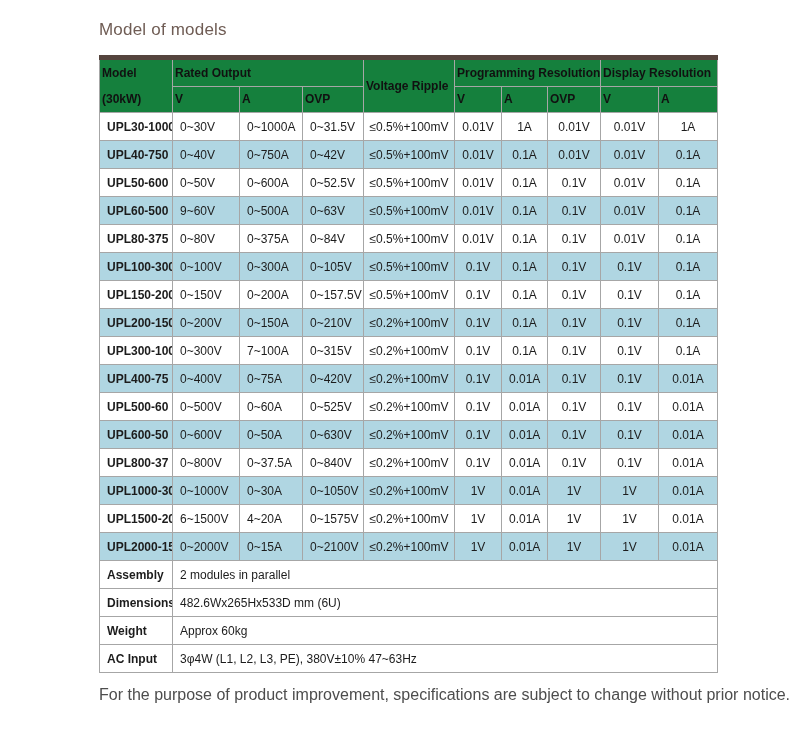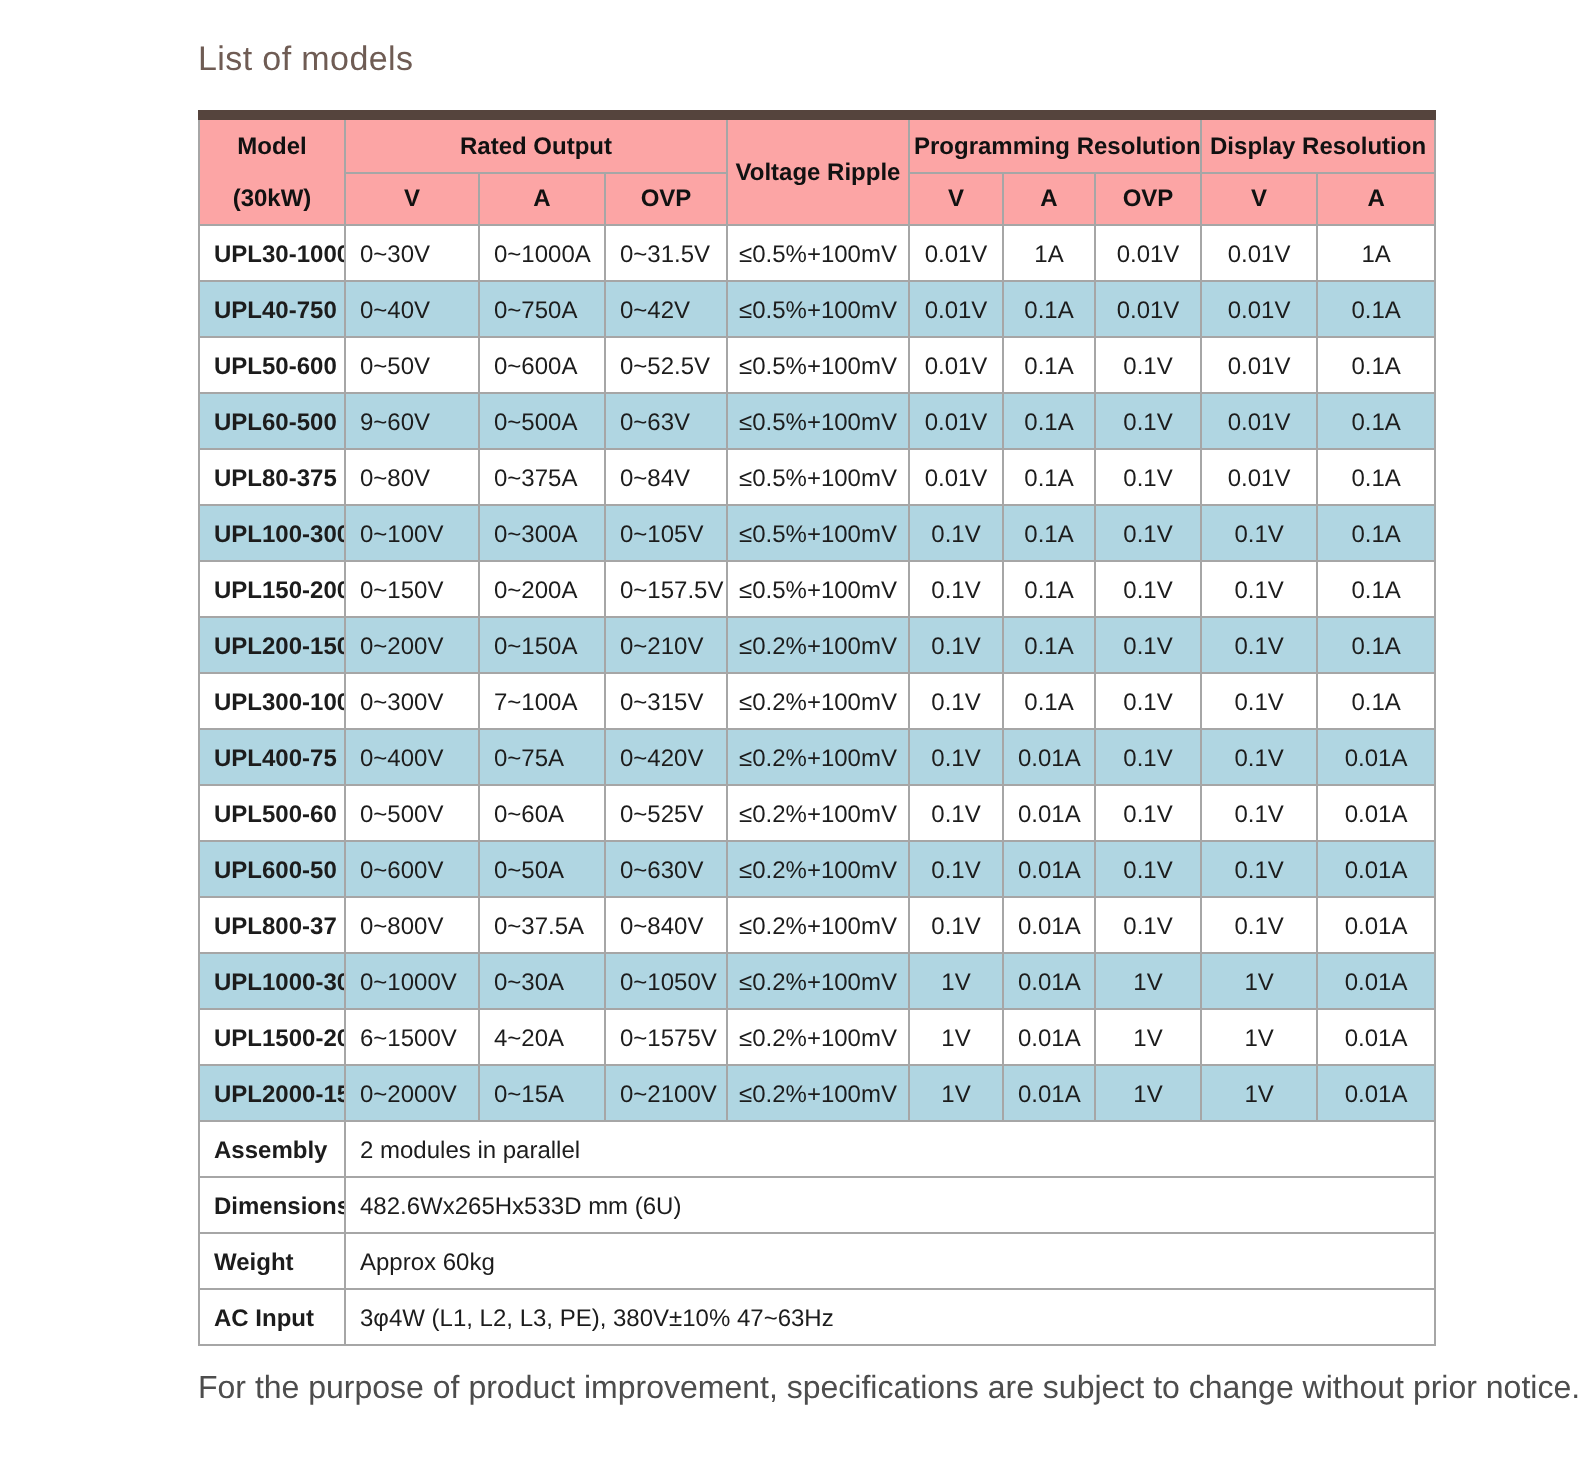--- a/index.html
+++ b/index.html
@@ -2,37 +2,37 @@
 <html><head>
 <meta charset="utf-8">
 <style>
   html,body{margin:0;padding:0;background:#ffffff;}
   body{width:793px;height:730px;font-family:"Liberation Sans",sans-serif;color:#1a1a1a;overflow:hidden;}
   .page{padding:20px 0 0 99px;}
   .page-title{font-size:17px;font-weight:400;color:#6f5c54;margin:0 0 15px 0;letter-spacing:.2px;}
   table.spec-table{border-collapse:collapse;table-layout:fixed;width:618px;font-size:12px;}
   table.spec-table{border-top:5px solid #55443d;}
   th,td{border:1px solid #a6a6a6;overflow:hidden;white-space:nowrap;}
-  thead th{background:#fca5a5;font-weight:bold;text-align:center;height:25px;padding:0 2px;font-size:12px;color:#111;}
+  thead th{background:#15803d;font-weight:bold;text-align:left;height:25px;padding:0 2px;font-size:12px;color:#111;}
   thead .two-line span{display:block;line-height:26px;}
   tbody td{height:27px;padding:0 7px;color:#1c1c1c;}
   tr.row-blue td{background:#b0d6e2;}
   .col-model{font-weight:bold;text-align:right;}
   .col-v,.col-a,.col-ovp{text-align:left;}
   .col-ripple{text-align:center;padding:0 2px;}
   .col-pv,.col-pa,.col-povp,.col-dv,.col-da{text-align:center;}
   td.spec-label{font-weight:bold;text-align:left;margin-top:48px;}
   td.spec-value{text-align:left;}
   .footer-note{font-size:16px;color:#4d4d4d;margin:13px 0 0 0;}
 </style>
 </head>
 <body>
 
 <div class="page">
-  <h1 class="page-title">List of models</h1>
+  <h1 class="page-title">Model of models</h1>
 
   <table class="spec-table">
     <colgroup>
       <col style="width:73px">
         <col style="width:67px">
         <col style="width:63px">
         <col style="width:61px">
       <col style="width:91px">
         <col style="width:47px">
         <col style="width:46px">

